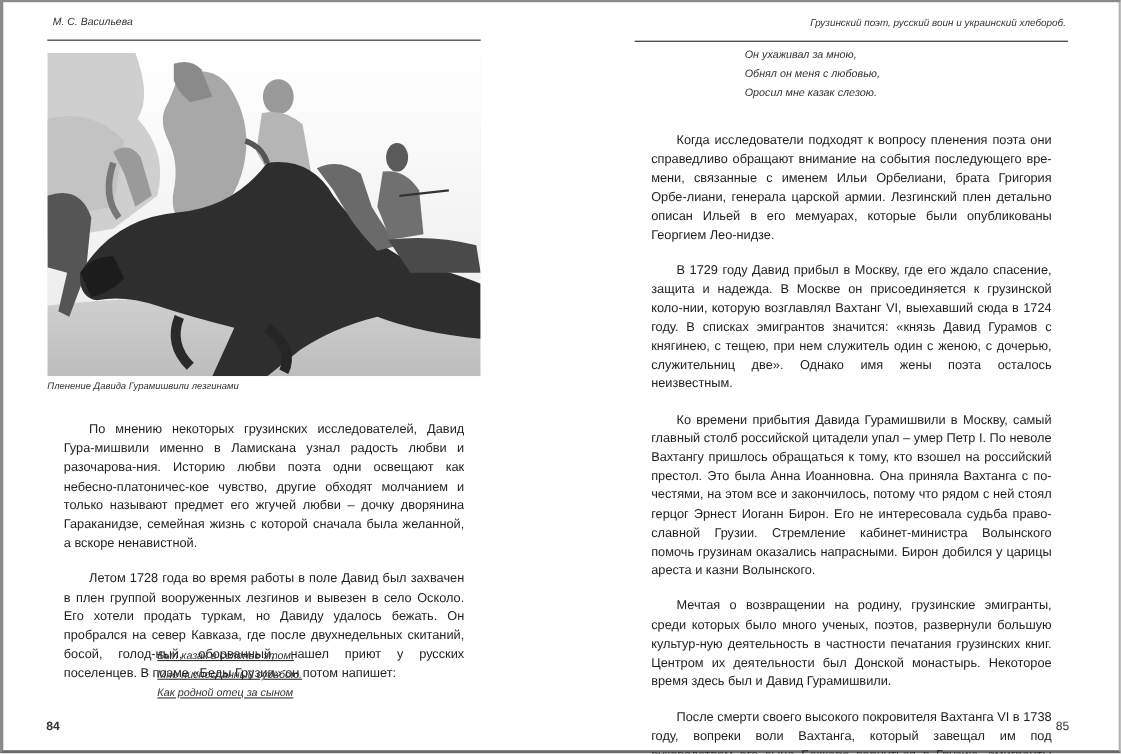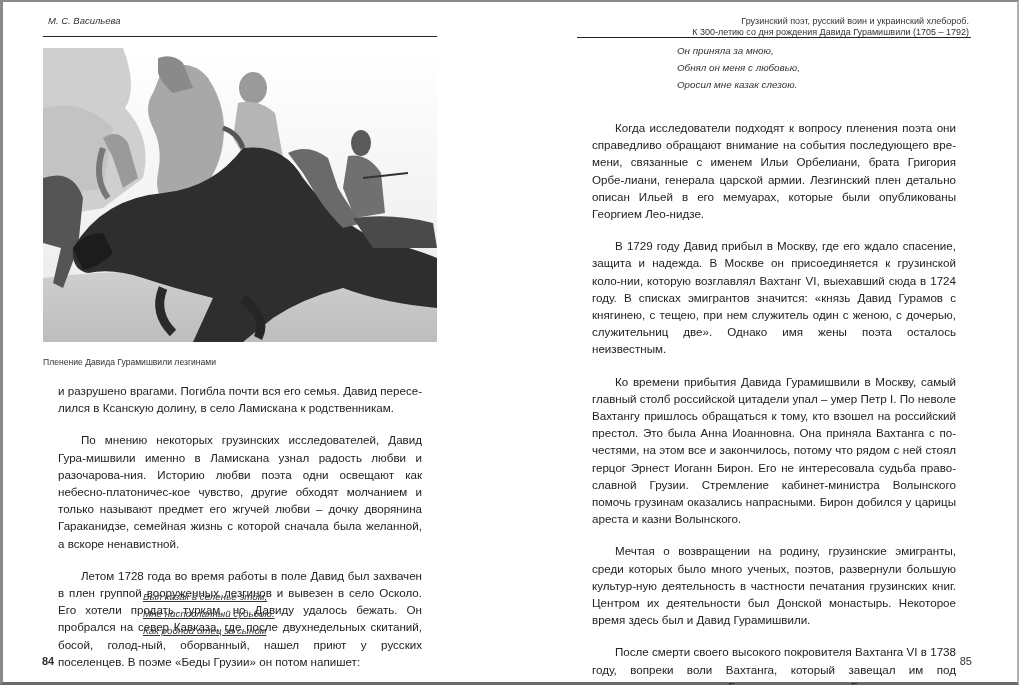--- a/index.html
+++ b/index.html
@@ -23,33 +23,33 @@
 
   .header-left {
     position: absolute; left: 48px; top: 15px;
     font-size: 9.5px; font-style: italic; color: #333;
   }
   .rule-left {
     position: absolute; left: 43px; top: 36px; width: 394px; height: 1px; background: #222;
   }
   .header-right {
     position: absolute; right: 50px; top: 16px; width: 460px;
-    text-align: right; font-size: 9px; color: #333; line-height: 11px;
+    text-align: right; font-size: 9px; font-style: italic; color: #333; line-height: 11px;
   }
   .rule-right {
     position: absolute; left: 68px; top: 37px; width: 394px; height: 1px; background: #222;
   }
 
   .illustration {
     position: absolute; left: 43px; top: 48px; width: 394px; height: 294px;
     overflow: hidden; background: #f2f2f2;
   }
   .caption {
-    position: absolute; left: 43px; top: 357px;
-    font-size: 8.6px; color: #333;
+    position: absolute; left: 43px; top: 346px;
+    font-size: 8.6px; font-style: italic; color: #333;
   }
 
   .body-text {
     position: absolute; font-size: 11.6px; line-height: 17.2px; color: #222;
     text-align: justify;
   }
   .body-text p { margin: 15px; text-indent: 0; }
   .body-text p.indent { text-indent: 23px; }
 
   .left-body { left: 43px; top: 367px; width: 394px; }
@@ -113,43 +113,41 @@
       <path d="M245 105 Q265 95 285 110 L295 140 Q310 165 320 175 L300 180 Q285 165 275 150 L260 125 Z" fill="#6a6a6a"></path>
       <ellipse cx="318" cy="95" rx="10" ry="13" fill="#5a5a5a"></ellipse>
       <path d="M305 108 Q325 105 338 125 L342 165 L312 170 L300 140 Z" fill="#707070"></path>
       <line x1="320" y1="130" x2="365" y2="125" stroke="#333" stroke-width="2"></line>
       <path d="M310 170 Q350 165 390 175 L394 200 L330 200 Z" fill="#4a4a4a"></path>
     </svg>
   </div>
   <div class="caption">Пленение Давида Гурамишвили лезгинами</div>
 
   <div class="body-text left-body">
-    <p>и разрушено врагами. Погибла почти вся его семья. Давид пересе-лился в Ксанскую долину, в село Ламискана к родственникам.</p>
     <p class="indent">По мнению некоторых грузинских исследователей, Давид Гура-мишвили именно в Ламискана узнал радость любви и разочарова-ния. Историю любви поэта одни освещают как небесно-платоничес-кое чувство, другие обходят молчанием и только называют предмет его жгучей любви – дочку дворянина Гараканидзе, семейная жизнь с которой сначала была желанной, а вскоре ненавистной.</p>
     <p class="indent">Летом 1728 года во время работы в поле Давид был захвачен в плен группой вооруженных лезгинов и вывезен в село Осколо. Его хотели продать туркам, но Давиду удалось бежать. Он пробрался на север Кавказа, где после двухнедельных скитаний, босой, голод-ный, оборванный, нашел приют у русских поселенцев. В поэме «Беды Грузии» он потом напишет:</p>
   </div>
 
   <div class="verse verse-left">
     <div>Был казак в селенье этом,</div>
     <div>Мне ниспосланный судьбою.</div>
     <div>Как родной отец за сыном</div>
   </div>
 
   <div class="page-num page-num-left">84</div>
 </div>
 
 <div class="page page-right">
   <div class="header-right">
     <div>Грузинский поэт, русский воин и украинский хлебороб.</div>
-    <div>К 300-летию со дня рождения Давида Гурамишвили (1705 – 1792)</div>
   </div>
   <div class="rule-right"></div>
 
   <div class="verse verse-right">
-    <div>Он приняла за мною,</div>
+    <div>Он ухаживал за мною,</div>
     <div>Обнял он меня с любовью,</div>
     <div>Оросил мне казак слезою.</div>
   </div>
 
   <div class="body-text right-body">
     <p class="indent">Когда исследователи подходят к вопросу пленения поэта они справедливо обращают внимание на события последующего вре-мени, связанные с именем Ильи Орбелиани, брата Григория Орбе-лиани, генерала царской армии. Лезгинский плен детально описан Ильей в его мемуарах, которые были опубликованы Георгием Лео-нидзе.</p>
     <p class="indent">В 1729 году Давид прибыл в Москву, где его ждало спасение, защита и надежда. В Москве он присоединяется к грузинской коло-нии, которую возглавлял Вахтанг VI, выехавший сюда в 1724 году. В списках эмигрантов значится: «князь Давид Гурамов с княгинею, с тещею, при нем служитель один с женою, с дочерью, служительниц две». Однако имя жены поэта осталось неизвестным.</p>
     <p class="indent">Ко времени прибытия Давида Гурамишвили в Москву, самый главный столб российской цитадели упал – умер Петр I. По неволе Вахтангу пришлось обращаться к тому, кто взошел на российский престол. Это была Анна Иоанновна. Она приняла Вахтанга с по-честями, на этом все и закончилось, потому что рядом с ней стоял герцог Эрнест Иоганн Бирон. Его не интересовала судьба право-славной Грузии. Стремление кабинет-министра Волынского помочь грузинам оказались напрасными. Бирон добился у царицы ареста и казни Волынского.</p>
     <p class="indent">Мечтая о возвращении на родину, грузинские эмигранты, среди которых было много ученых, поэтов, развернули большую культур-ную деятельность в частности печатания грузинских книг. Центром их деятельности был Донской монастырь. Некоторое время здесь был и Давид Гурамишвили.</p>
     <p class="indent">После смерти своего высокого покровителя Вахтанга VI в 1738 году, вопреки воли Вахтанга, который завещал им под руководством его сына Баккара вернуться в Грузию, эмигранты выбрали другой путь. После долгих ссор они решили остаться в России. Грузины были в восторге от русской армии, ее структуры, вооружения, мун-</p>

